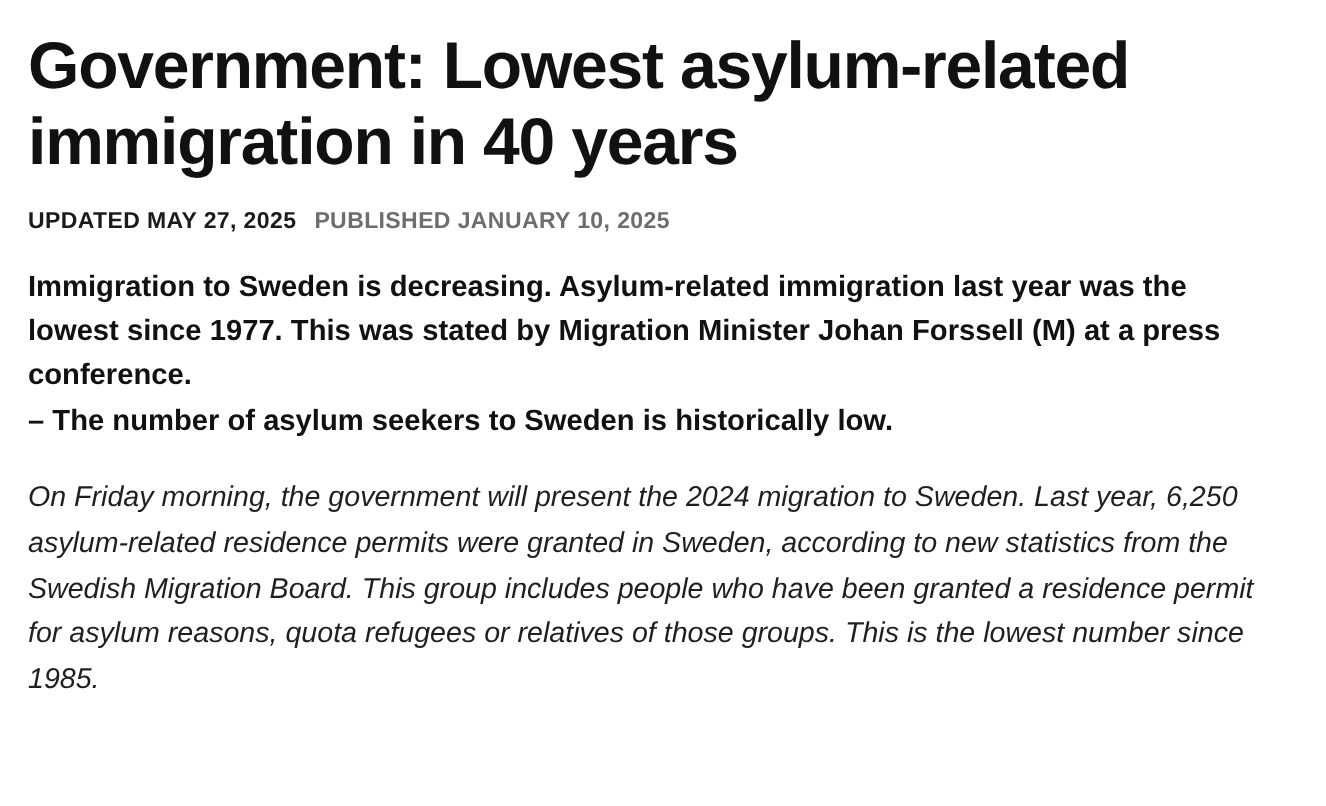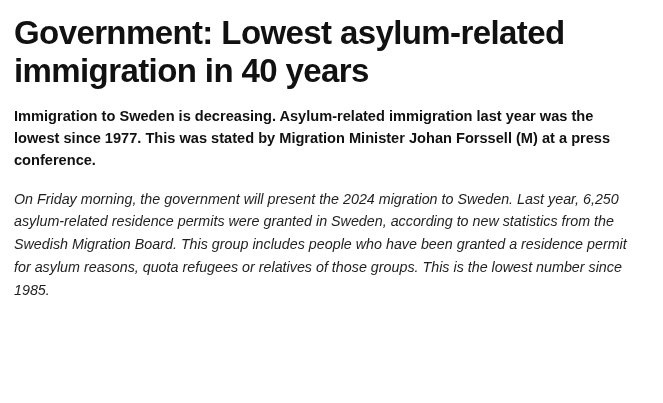--- a/index.html
+++ b/index.html
@@ -61,20 +61,24 @@
     font-style: italic;
   }
 </style>
 </head>
 <body>
 
 <div class="article">
 
   <h1 class="headline">Government: Lowest asylum-related immigration in 40 years</h1>
 
+  <div class="meta">
+    <span class="updated">UPDATED MAY 27, 2025</span><span class="published">PUBLISHED JANUARY 10, 2025</span>
+  </div>
 
   <div class="lead">
     <span>Immigration to Sweden is decreasing. Asylum-related immigration last year was the lowest since 1977. This was stated by Migration Minister Johan Forssell (M) at a press conference.</span>
+    <span class="quote-line">– The number of asylum seekers to Sweden is historically low.</span>
   </div>
 
   <p class="body-text">On Friday morning, the government will present the 2024 migration to Sweden. Last year, 6,250 asylum-related residence permits were granted in Sweden, according to new statistics from the Swedish Migration Board. This group includes people who have been granted a residence permit for asylum reasons, quota refugees or relatives of those groups. This is the lowest number since 1985.</p>
 
 </div>
 
 </body></html>

